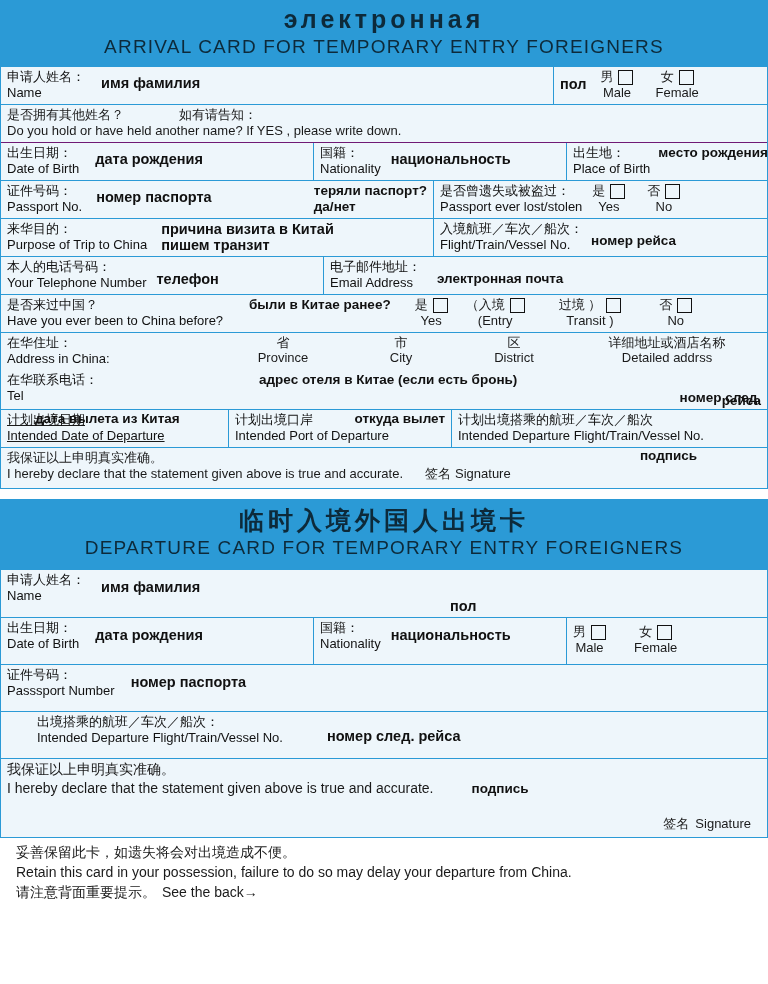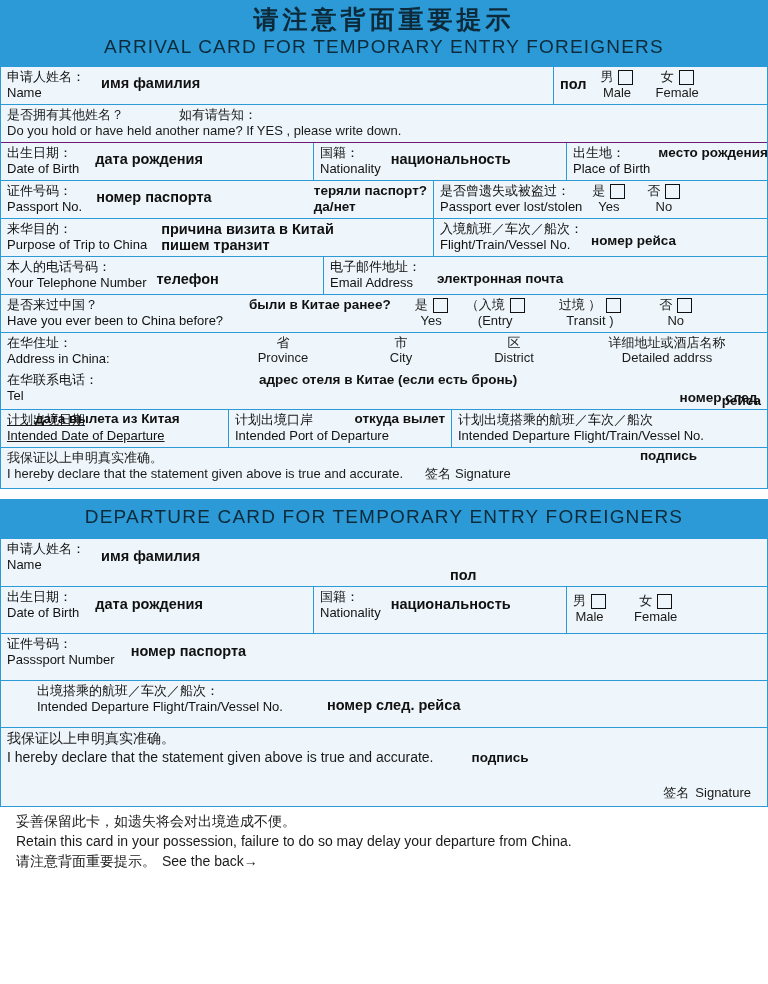--- a/index.html
+++ b/index.html
@@ -123,21 +123,21 @@
   .bottom-note div { font-size: 14px; line-height: 20px; }
 
   .sig-line { display: flex; justify-content: flex-end; align-items: baseline; gap: 6px; padding-right: 10px;}
 </style>
 </head>
 <body>
 
 <div class="page">
 
   <div class="banner">
-    <div class="cn">请注意背面重要提示</div>
+    <div class="cn">электронная</div>
     <div class="en">ARRIVAL CARD FOR TEMPORARY ENTRY FOREIGNERS</div>
   </div>
 
   <div class="card">
 
     <div class="row">
       <div class="cell" style="flex:0 0 540px;">
         <div class="lbl">
           <span class="cn">申请人姓名：</span>
           <span class="en">Name</span>
@@ -361,20 +361,21 @@
         <span>I hereby declare that the statement given above is true and accurate.</span>
         <span style="margin-left:22px;">签名</span>
         <span style="margin-left:4px;">Signature</span>
       </div>
       <div class="hand sm" style="position:absolute;right:70px;top:0px;">подпись</div>
     </div>
 
   </div>
 
   <div class="banner" style="margin-top:10px;padding:6px 0 10px 0;">
+    <div class="cn">临时入境外国人出境卡</div>
     <div class="en">DEPARTURE CARD FOR TEMPORARY ENTRY FOREIGNERS</div>
   </div>
 
   <div class="card">
 
     <div class="row" style="min-height:46px;">
       <div class="cell" style="flex:1 1 auto;border:none;">
         <div class="lbl">
           <span class="cn">申请人姓名：</span>
           <span class="en">Name</span>

